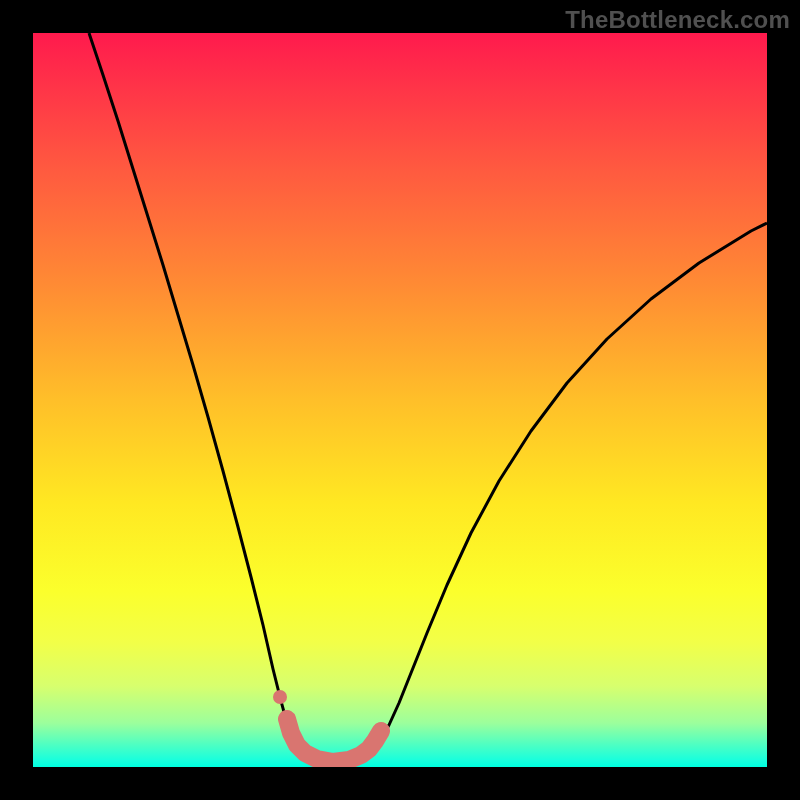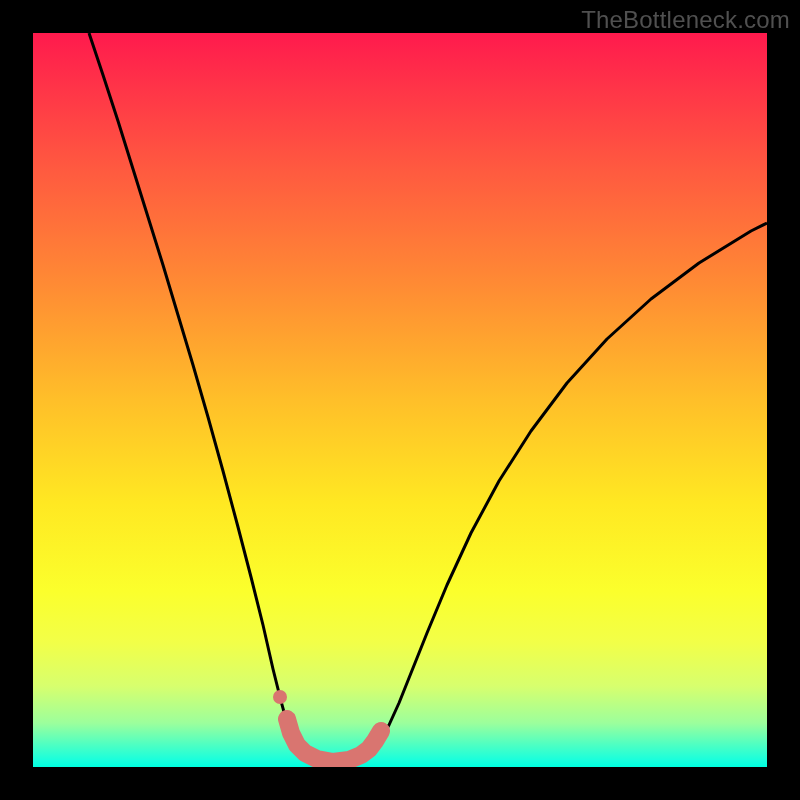--- a/index.html
+++ b/index.html
@@ -49,21 +49,21 @@
       #1affdc 99%,
       #00ffe0 100%
     );
   }
   .watermark {
     position: absolute;
     top: 6px;
     right: 10px;
     color: #505050;
     font-size: 24px;
-    font-weight: 400;
+    font-weight: 700;
     letter-spacing: 0.2px;
   }
   svg.curve {
     position: absolute;
     left: 0;
     top: 0;
     width: 734px;
     height: 734px;
   }
 </style>

